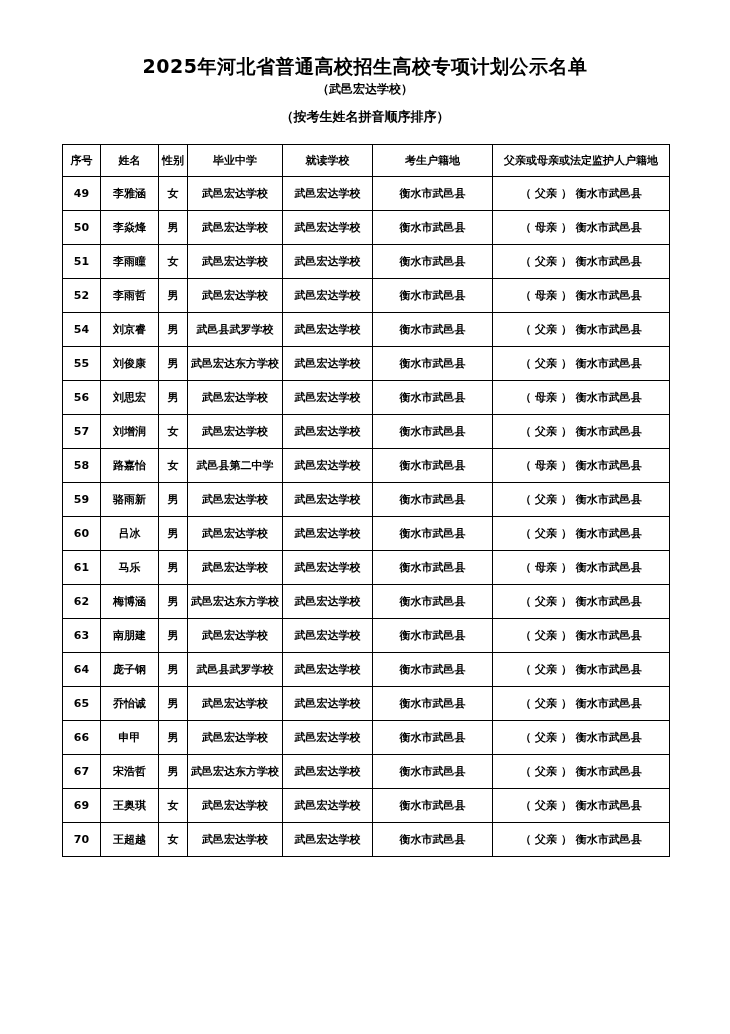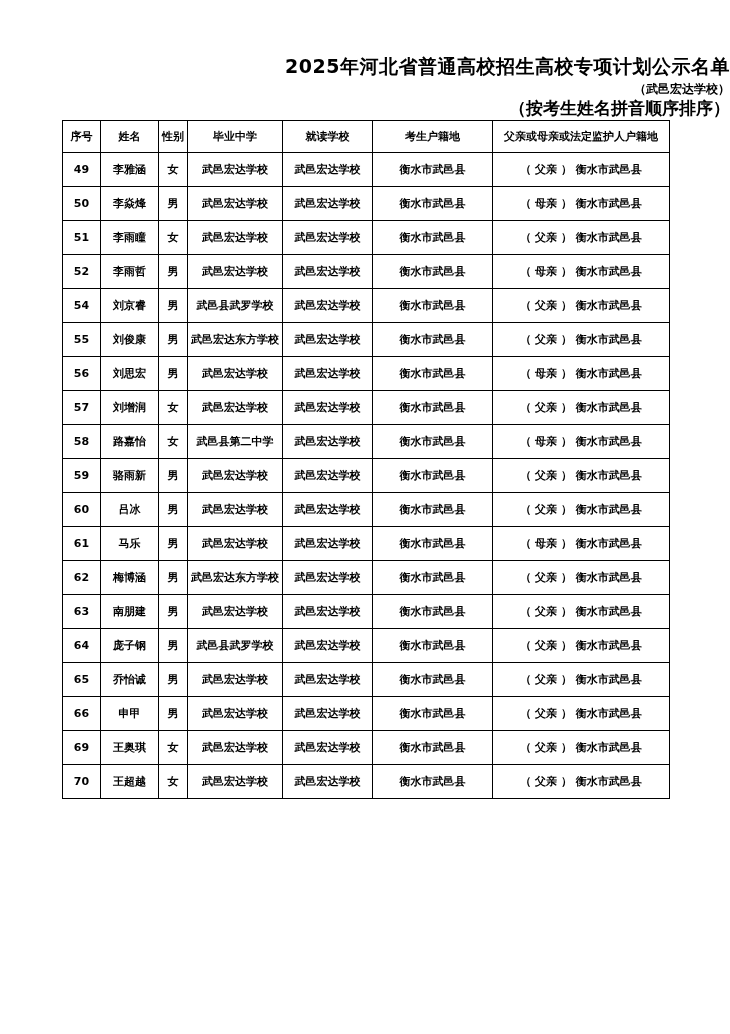--- a/index.html
+++ b/index.html
@@ -3,27 +3,27 @@
 <meta charset="utf-8">
 <style>
   html,body { margin:0; padding:0; }
   body {
     width:730px; height:1034px;
     background:#ffffff;
     color:#000;
     font-family:"DejaVu Sans", sans-serif;
     position:relative;
   }
-  .doc-header { position:absolute; top:54px; left:0; width:730px; text-align:right; }
+  .doc-header { position:absolute; top:54px; left:0; width:730px; text-align:center; }
   .doc-title   { font-size:19px; font-weight:bold; line-height:24px; letter-spacing:0.5px; }
   .doc-subtitle{ font-size:12px; font-weight:bold; line-height:22px; }
-  .doc-note    { font-size:17px; font-weight:bold; line-height:15px; margin-top:1px; }
+  .doc-note    { font-size:13px; font-weight:bold; line-height:15px; margin-top:9px; }
 
   table.roster {
-    position:absolute; left:62px; top:120px;
+    position:absolute; left:62px; top:144px;
     border-collapse:collapse; table-layout:fixed;
     font-weight:bold;
   }
   .roster th, .roster td {
     border:1.8px solid #000;
     text-align:center; vertical-align:middle;
     padding:0 3px;
     font-size:11px;
     line-height:1.25;
     word-break:break-all;
@@ -210,20 +210,29 @@
       <tr>
         <td>66</td>
         <td>申甲</td>
         <td>男</td>
         <td>武邑宏达学校</td>
         <td>武邑宏达学校</td>
         <td>衡水市武邑县</td>
         <td>（ 父亲 ） 衡水市武邑县</td>
       </tr>
       <tr>
+        <td>67</td>
+        <td>宋浩哲</td>
+        <td>男</td>
+        <td>武邑宏达东方学校</td>
+        <td>武邑宏达学校</td>
+        <td>衡水市武邑县</td>
+        <td>（ 父亲 ） 衡水市武邑县</td>
+      </tr>
+      <tr>
         <td>69</td>
         <td>王奥琪</td>
         <td>女</td>
         <td>武邑宏达学校</td>
         <td>武邑宏达学校</td>
         <td>衡水市武邑县</td>
         <td>（ 父亲 ） 衡水市武邑县</td>
       </tr>
       <tr>
         <td>70</td>

